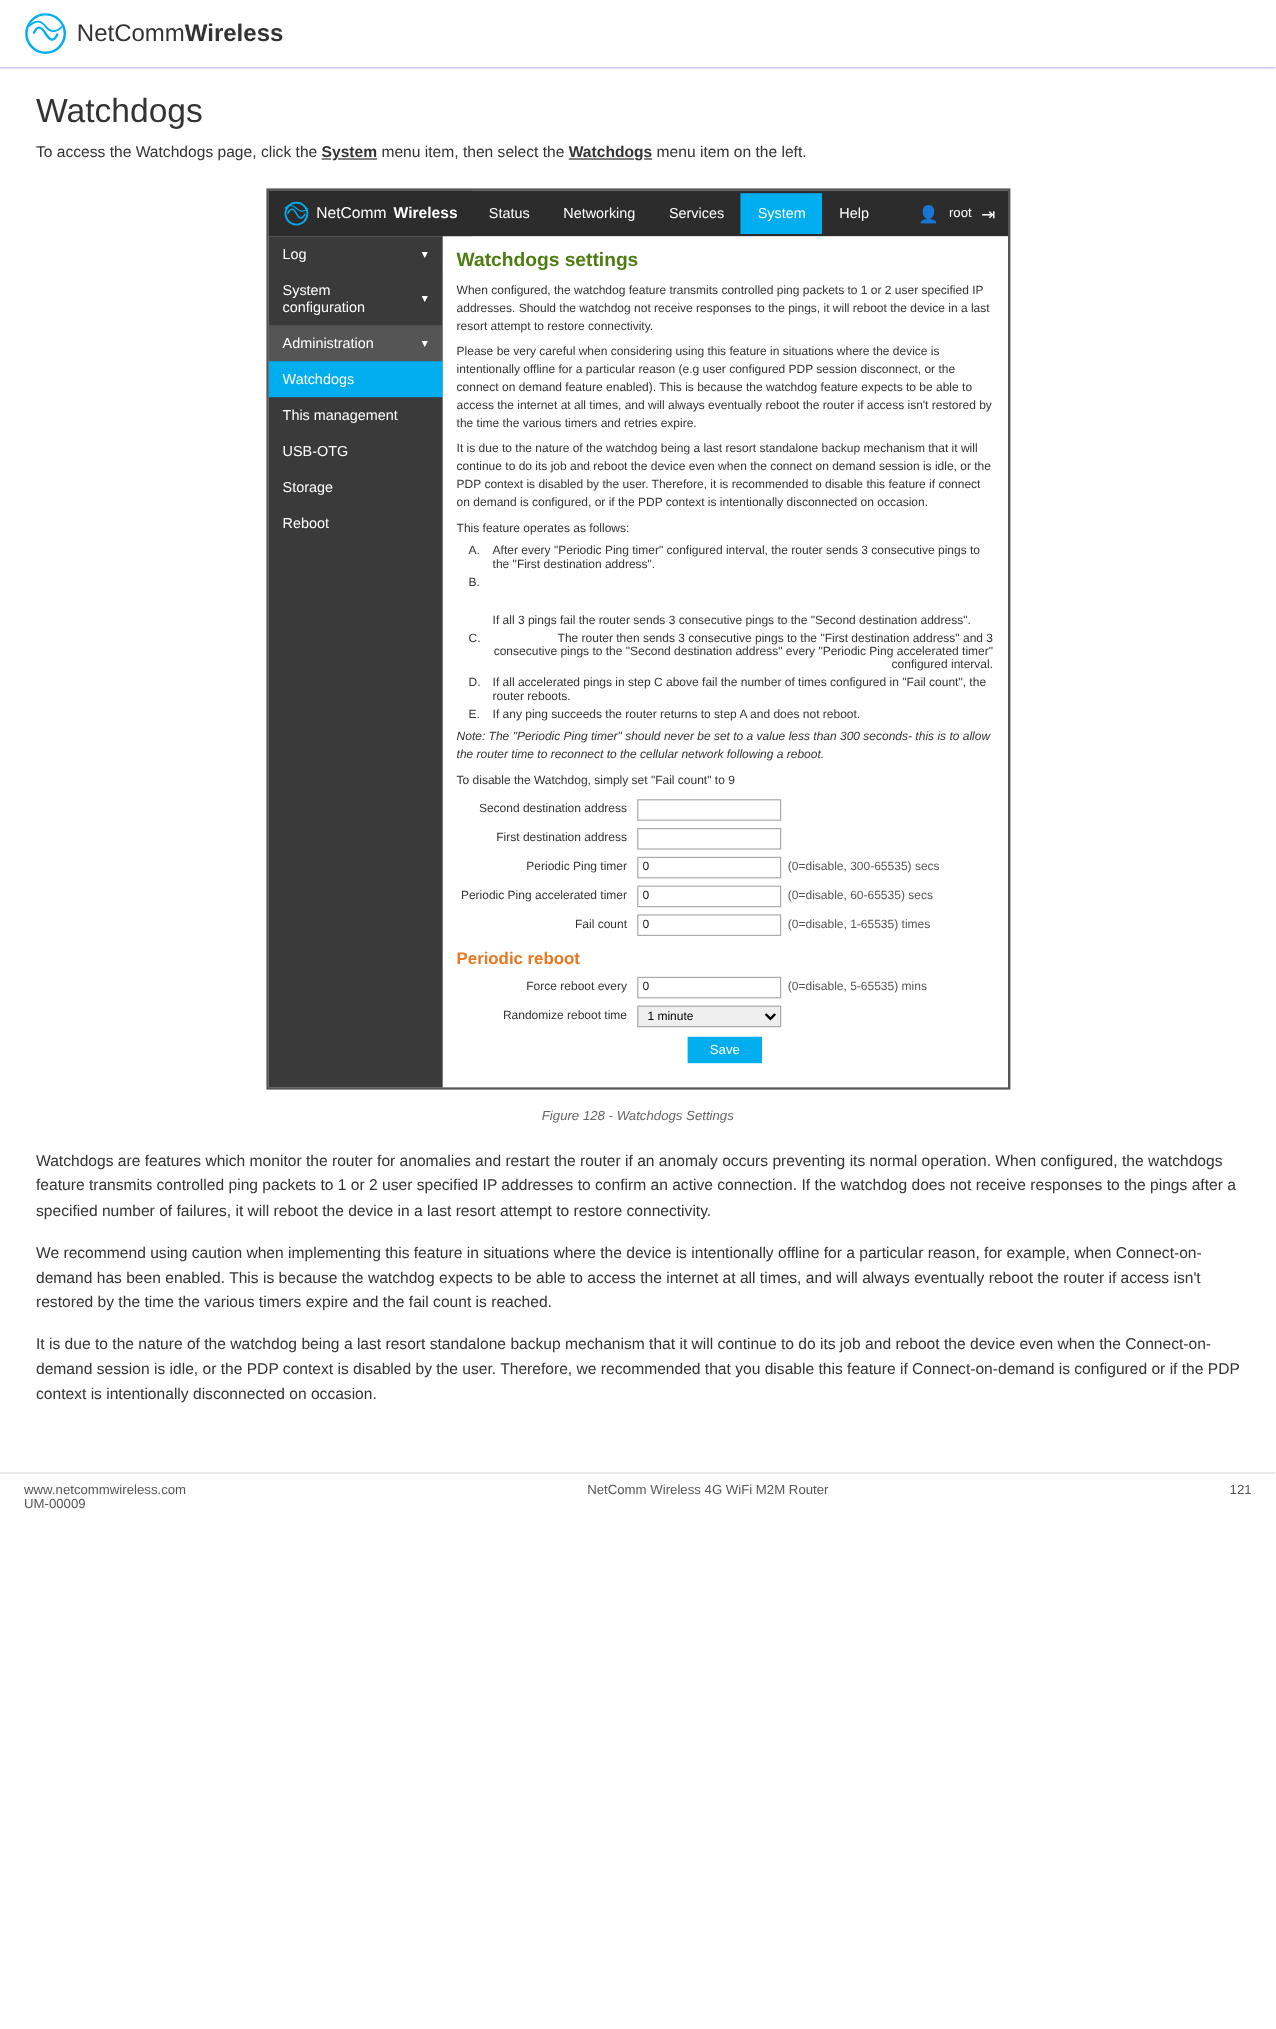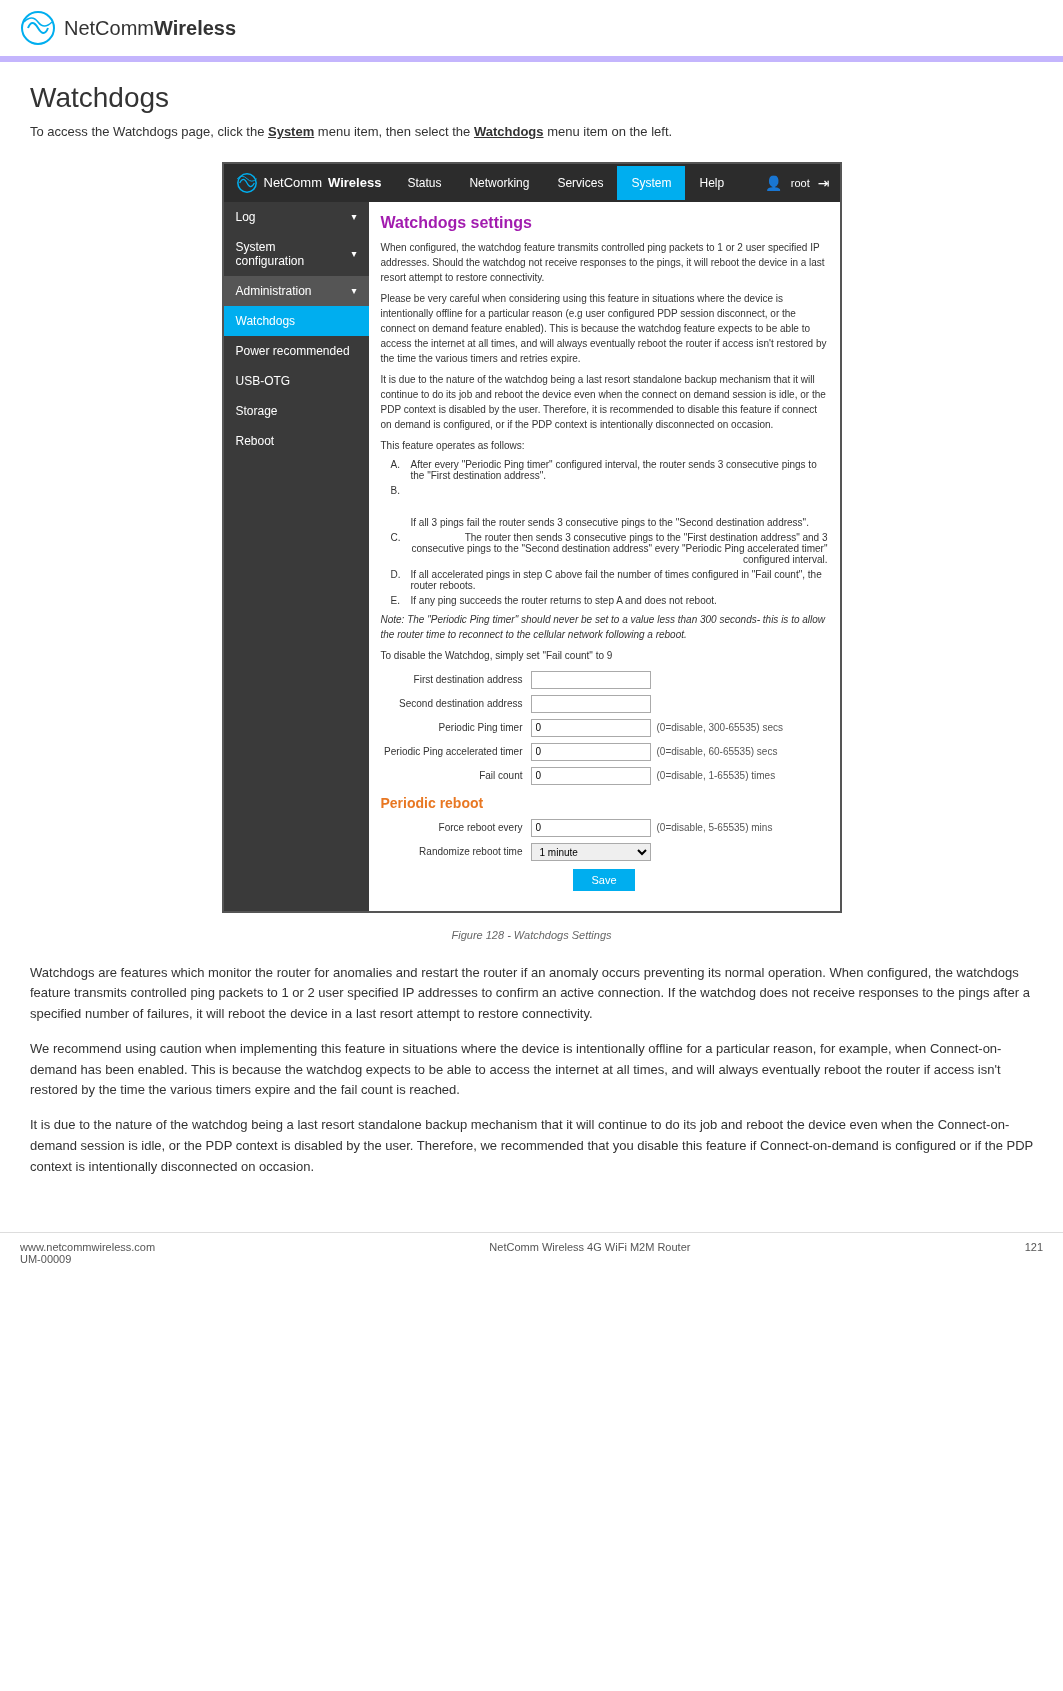--- a/index.html
+++ b/index.html
@@ -1,19 +1,19 @@
 <!DOCTYPE html>
 <html><head>
   <meta charset="utf-8">
   <style>
     * { margin: 0; padding: 0; box-sizing: border-box; }
     body { font-family: Arial, sans-serif; font-size: 13px; color: #333; background: #fff; width: 1063px; }
 
     
-    .top-header { padding: 10px 20px; border-bottom: 6px solid #c4b5fd; display: flex; align-items: center; }
+    .top-header { padding: 10px 20px; border-bottom: 1px solid #c4b5fd; display: flex; align-items: center; }
     .logo-area { display: flex; align-items: center; gap: 8px; }
 
     
     .main-content { padding: 20px 30px; }
     .page-title { font-size: 28px; font-weight: 300; color: #333; margin-bottom: 8px; }
     .intro-text { font-size: 13px; color: #333; margin-bottom: 20px; line-height: 1.5; }
     .intro-text .highlight { font-weight: bold; text-decoration: underline; }
 
     
     .screenshot-container { border: 2px solid #555; margin: 0 auto 10px auto; width: 620px; background: #fff; }
@@ -29,21 +29,21 @@
     
     .content-area { display: flex; }
     .sidebar { width: 145px; background: #3a3a3a; padding: 0; flex-shrink: 0; }
     .sidebar-item { padding: 8px 12px; font-size: 12px; color: #fff; cursor: pointer; display: flex; justify-content: space-between; align-items: center; gap: 20px; }
     .sidebar-item.active { background: #00aeef; }
     .sidebar-item.section-header { background: #555; }
     .sidebar-chevron { font-size: 10px; }
 
     
     .main-panel { flex: 1; padding: 12px; background: #fff; }
-    .panel-title { font-size: 16px; color: #a21caf; font-weight: bold; margin-bottom: 8px; }
+    .panel-title { font-size: 16px; color: #4d7c0f; font-weight: bold; margin-bottom: 8px; }
     .panel-text { font-size: 10px; color: #333; line-height: 1.5; margin-bottom: 6px; }
     .steps-list { margin: 6px 0 6px 10px; }
     .note-text { font-size: 10px; color: #333; line-height: 1.5; margin: 6px 0; font-style: italic; }
 
     
     .form-section { margin-top: 8px; }
     .form-row { display: flex; align-items: center; margin-bottom: 6px; }
     .form-label { font-size: 10px; color: #333; text-align: right; width: 150px; padding-right: 8px; }
     .form-input { border: 1px solid #aaa; padding: 2px 4px; font-size: 10px; width: 120px; height: 18px; }
     .form-hint { font-size: 10px; color: #555; margin-left: 6px; }
@@ -126,21 +126,21 @@
           <span class="sidebar-chevron">▾</span>
         </div>
         <div class="sidebar-item section-header">
           <span>Administration</span>
           <span class="sidebar-chevron">▾</span>
         </div>
         <div class="sidebar-item active">
           <span>Watchdogs</span>
         </div>
         <div class="sidebar-item">
-          <span>Power recommended</span>
+          <span>This management</span>
         </div>
         <div class="sidebar-item">
           <span>USB-OTG</span>
         </div>
         <div class="sidebar-item">
           <span>Storage</span>
         </div>
         <div class="sidebar-item">
           <span>Reboot</span>
         </div>
@@ -174,26 +174,26 @@
             <span style="font-size:10px; min-width:14px;">E.</span>
             <span style="font-size:10px;">If any ping succeeds the router returns to step A and does not reboot.</span>
           </div>
         </div>
 
         <p class="note-text">Note: The "Periodic Ping timer" should never be set to a value less than 300 seconds- this is to allow the router time to reconnect to the cellular network following a reboot.</p>
         <p class="panel-text">To disable the Watchdog, simply set "Fail count" to 9</p>
 
         <div class="form-section">
           <div class="form-row">
-            <span class="form-label">First destination address</span>
+            <span class="form-label">Second destination address</span>
             <input class="form-input" type="text" value="" style="">
             <span class="form-hint"></span>
           </div>
           <div class="form-row">
-            <span class="form-label">Second destination address</span>
+            <span class="form-label">First destination address</span>
             <input class="form-input" type="text" value="" style="">
             <span class="form-hint"></span>
           </div>
           <div class="form-row">
             <span class="form-label">Periodic Ping timer</span>
             <input class="form-input" type="text" value="0" style="">
             <span class="form-hint">(0=disable, 300-65535) secs</span>
           </div>
           <div class="form-row">
             <span class="form-label">Periodic Ping accelerated timer</span>

